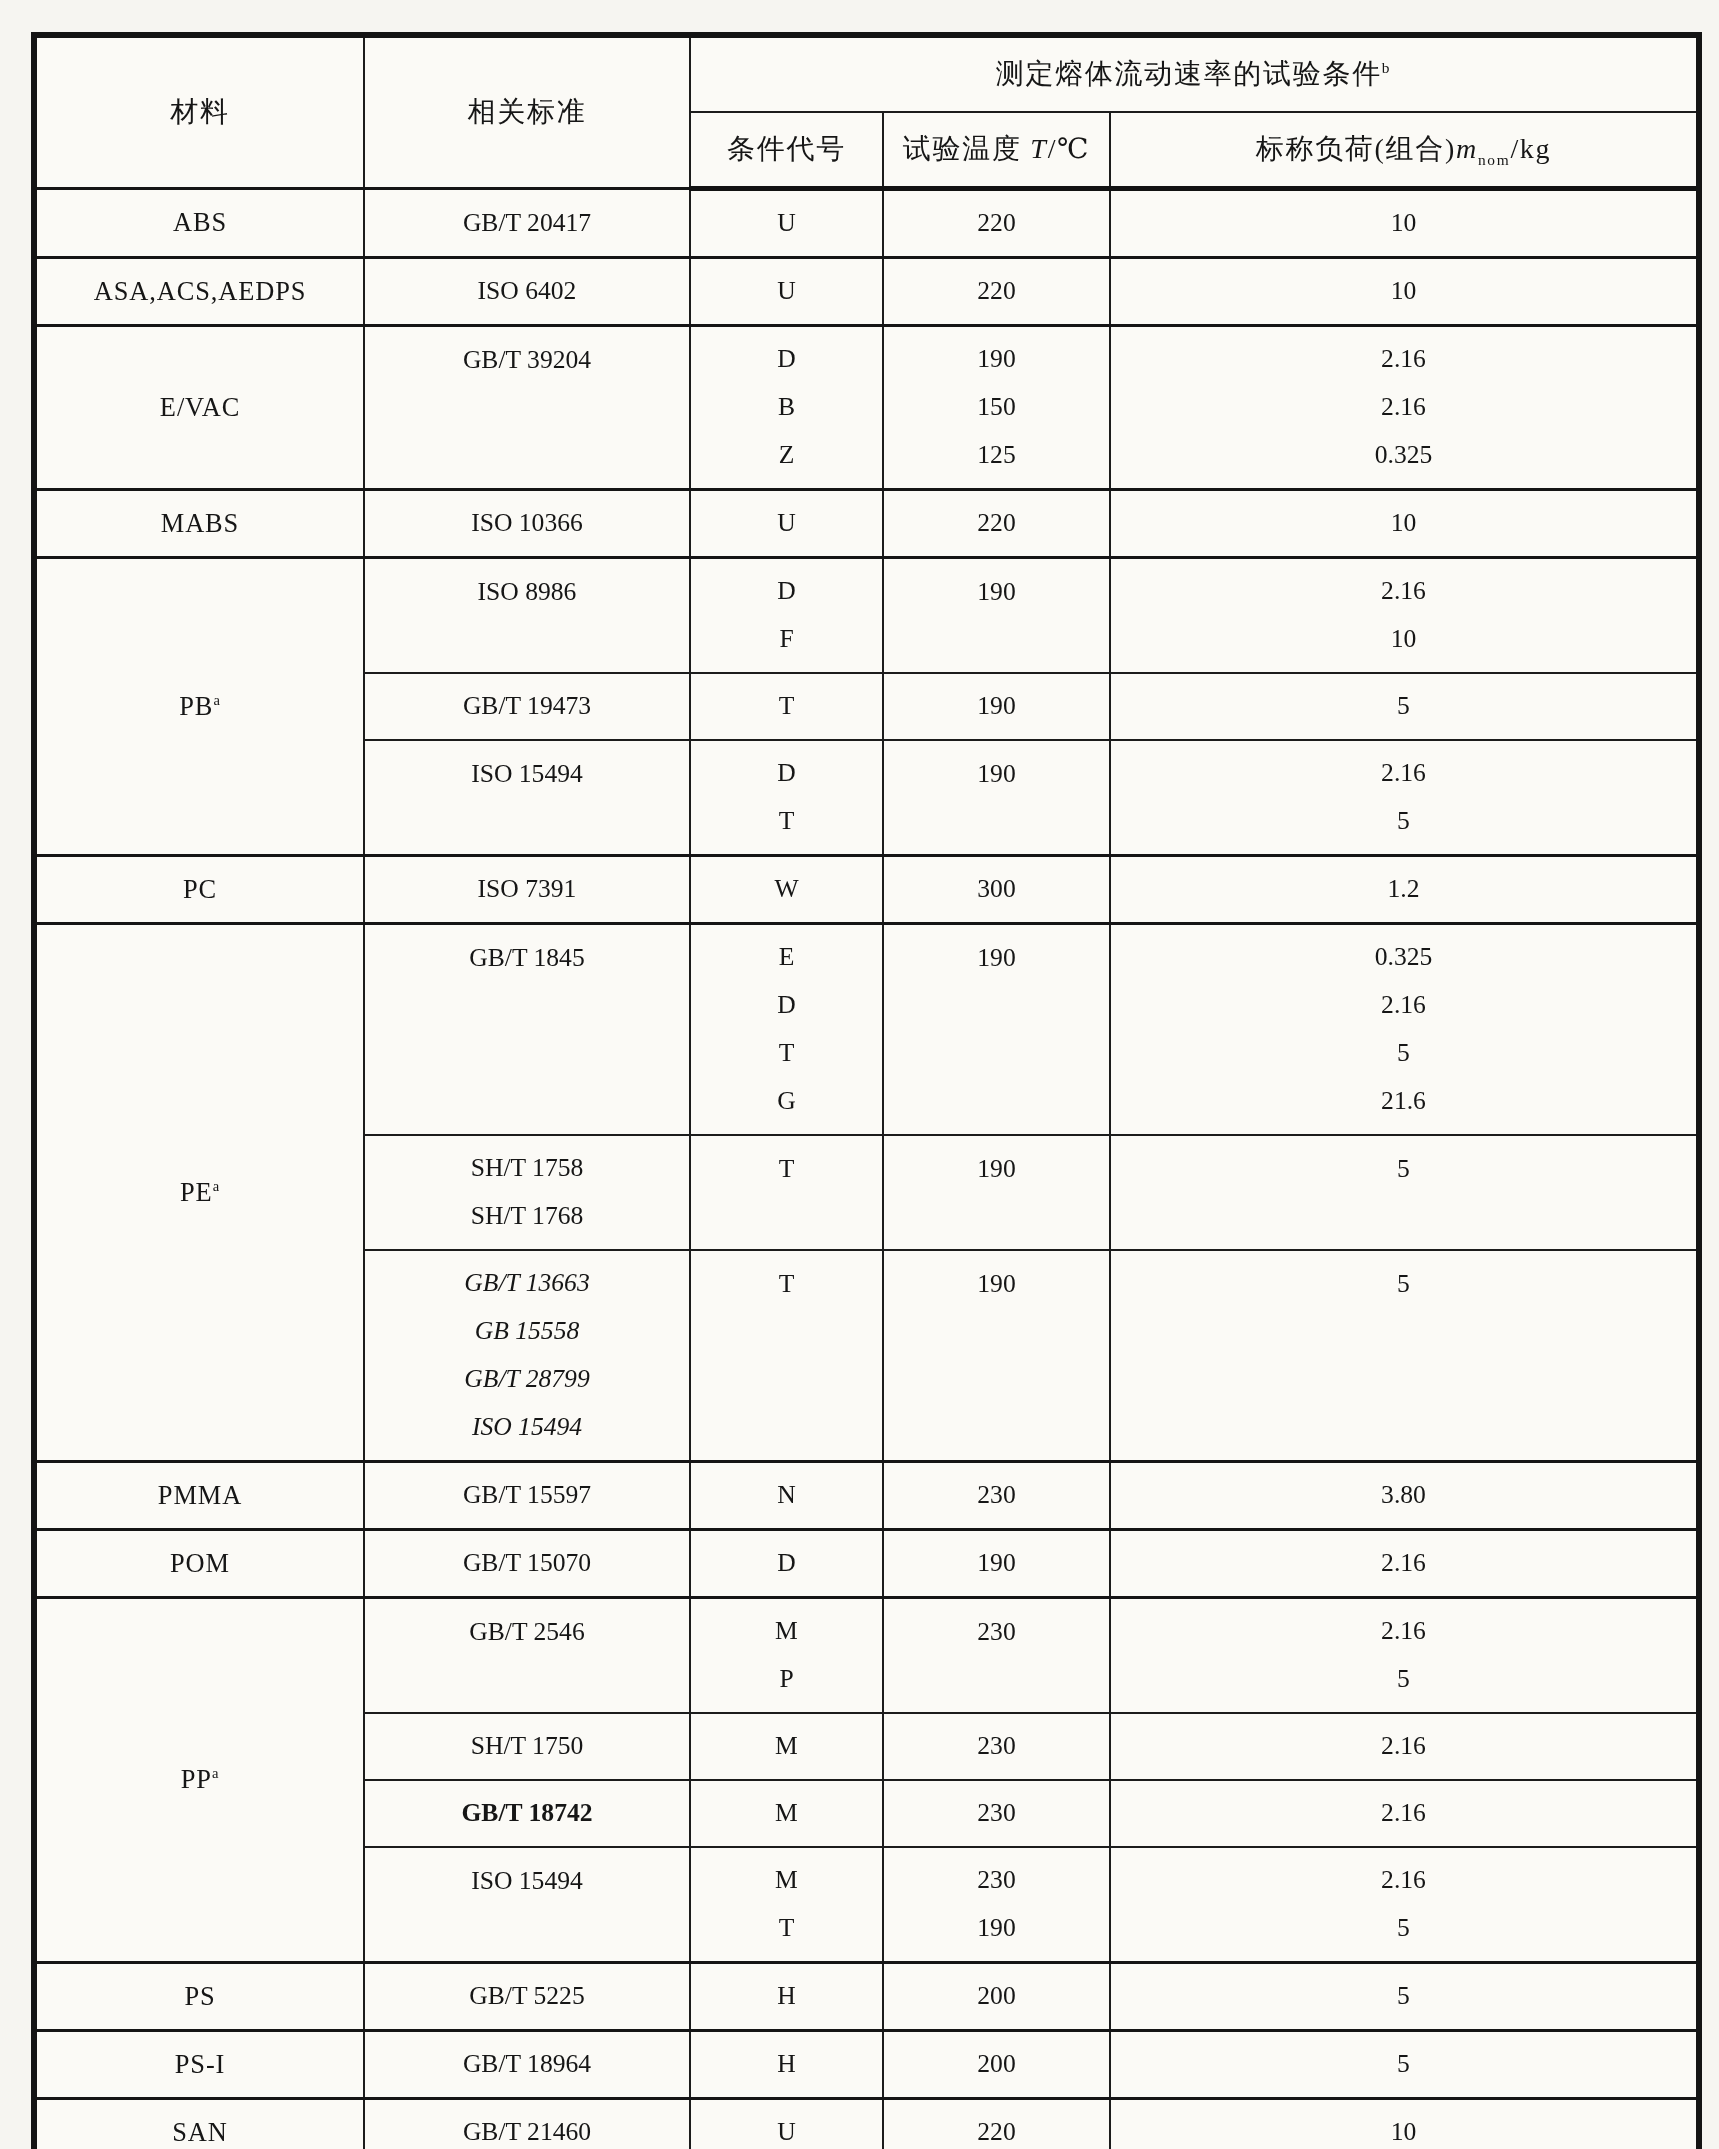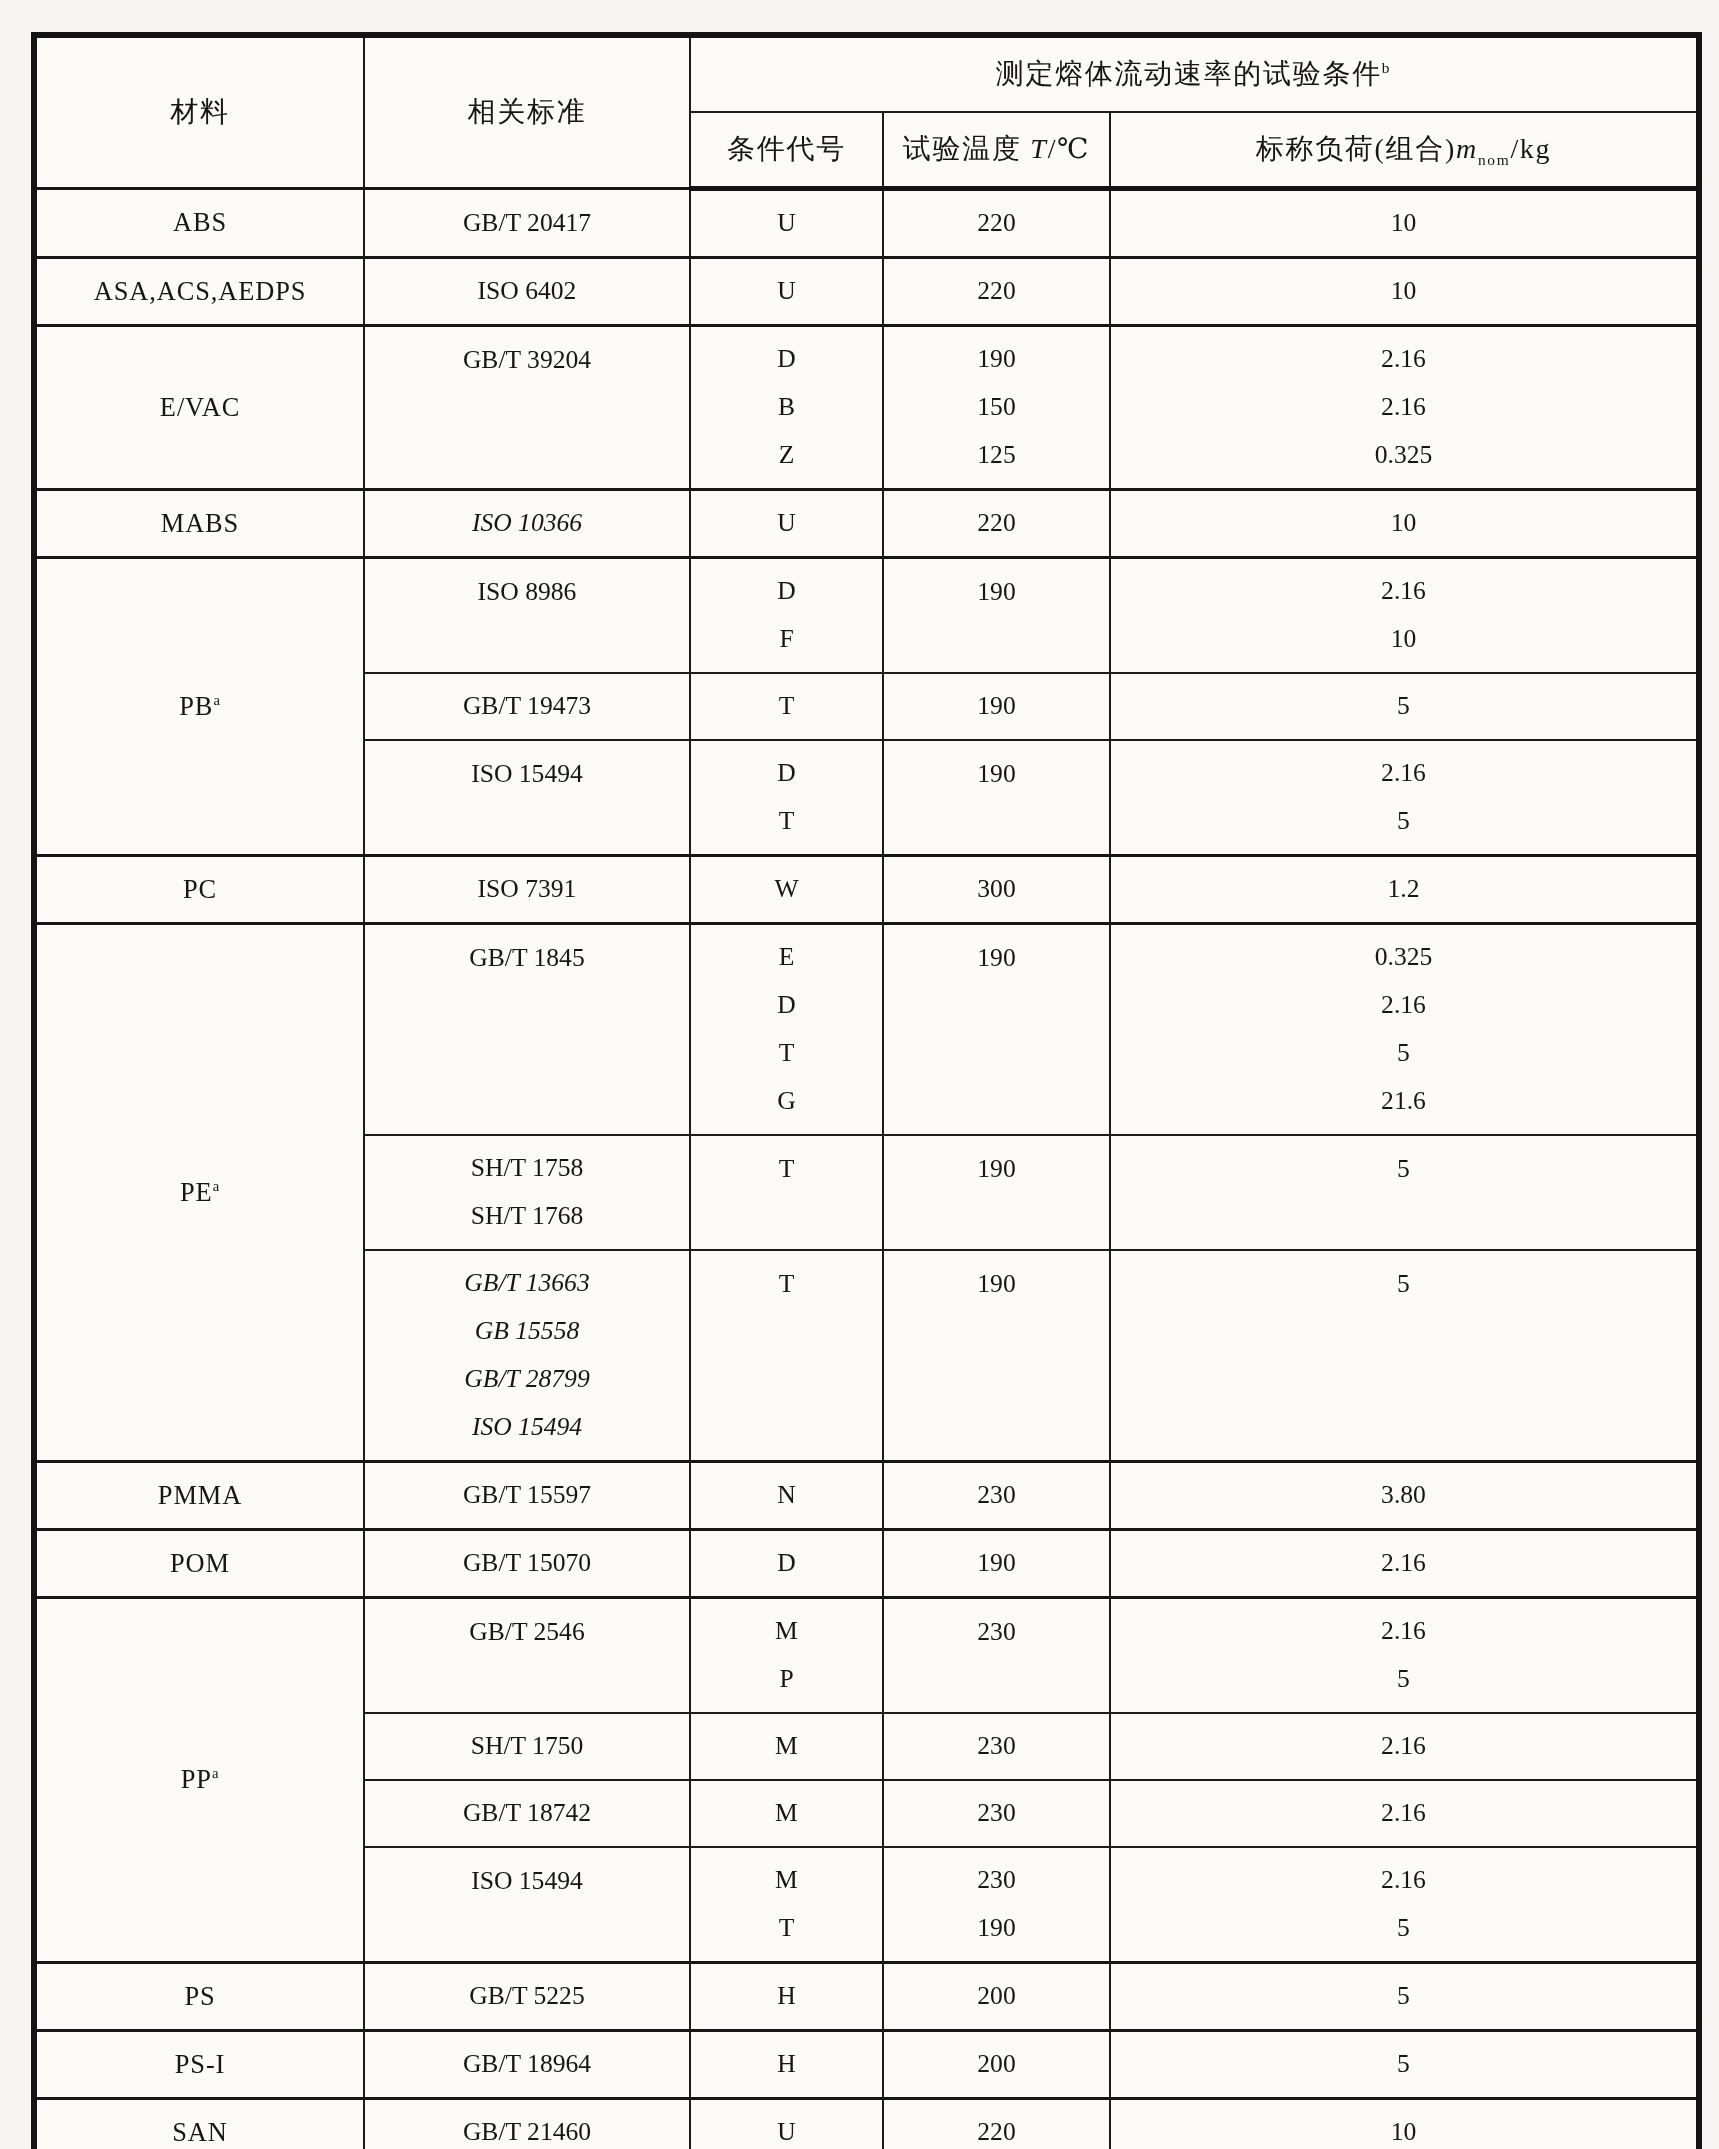--- a/index.html
+++ b/index.html
@@ -172,21 +172,21 @@
             <div class="cellbox top" style="min-height: 143px;">
               <div class="line">2.16</div>
               <div class="line">2.16</div>
               <div class="line">0.325</div>
             </div>
           </td>
         </tr>
         <tr class="group-start">
           <td class="material-cell" rowspan="1"><span>MABS</span></td>
           <td>
-            <div class="cellbox center" style="min-height: 48px; font-style: italic;">
+            <div class="cellbox center" style="min-height: 48px;">
               <div class="line">ISO 10366</div>
             </div>
           </td>
           <td>
             <div class="cellbox top" style="min-height: 48px;">
               <div class="line">U</div>
             </div>
           </td>
           <td>
             <div class="cellbox top" style="min-height: 48px;">
@@ -458,21 +458,21 @@
             </div>
           </td>
           <td>
             <div class="cellbox top" style="min-height: 48px;">
               <div class="line">2.16</div>
             </div>
           </td>
         </tr>
         <tr class="block-cont">
           <td>
-            <div class="cellbox center" style="min-height: 48px;">
+            <div class="cellbox center" style="min-height: 48px; font-weight: bold;">
               <div class="line">GB/T 18742</div>
             </div>
           </td>
           <td>
             <div class="cellbox top" style="min-height: 48px;">
               <div class="line">M</div>
             </div>
           </td>
           <td>
             <div class="cellbox top" style="min-height: 48px;">

